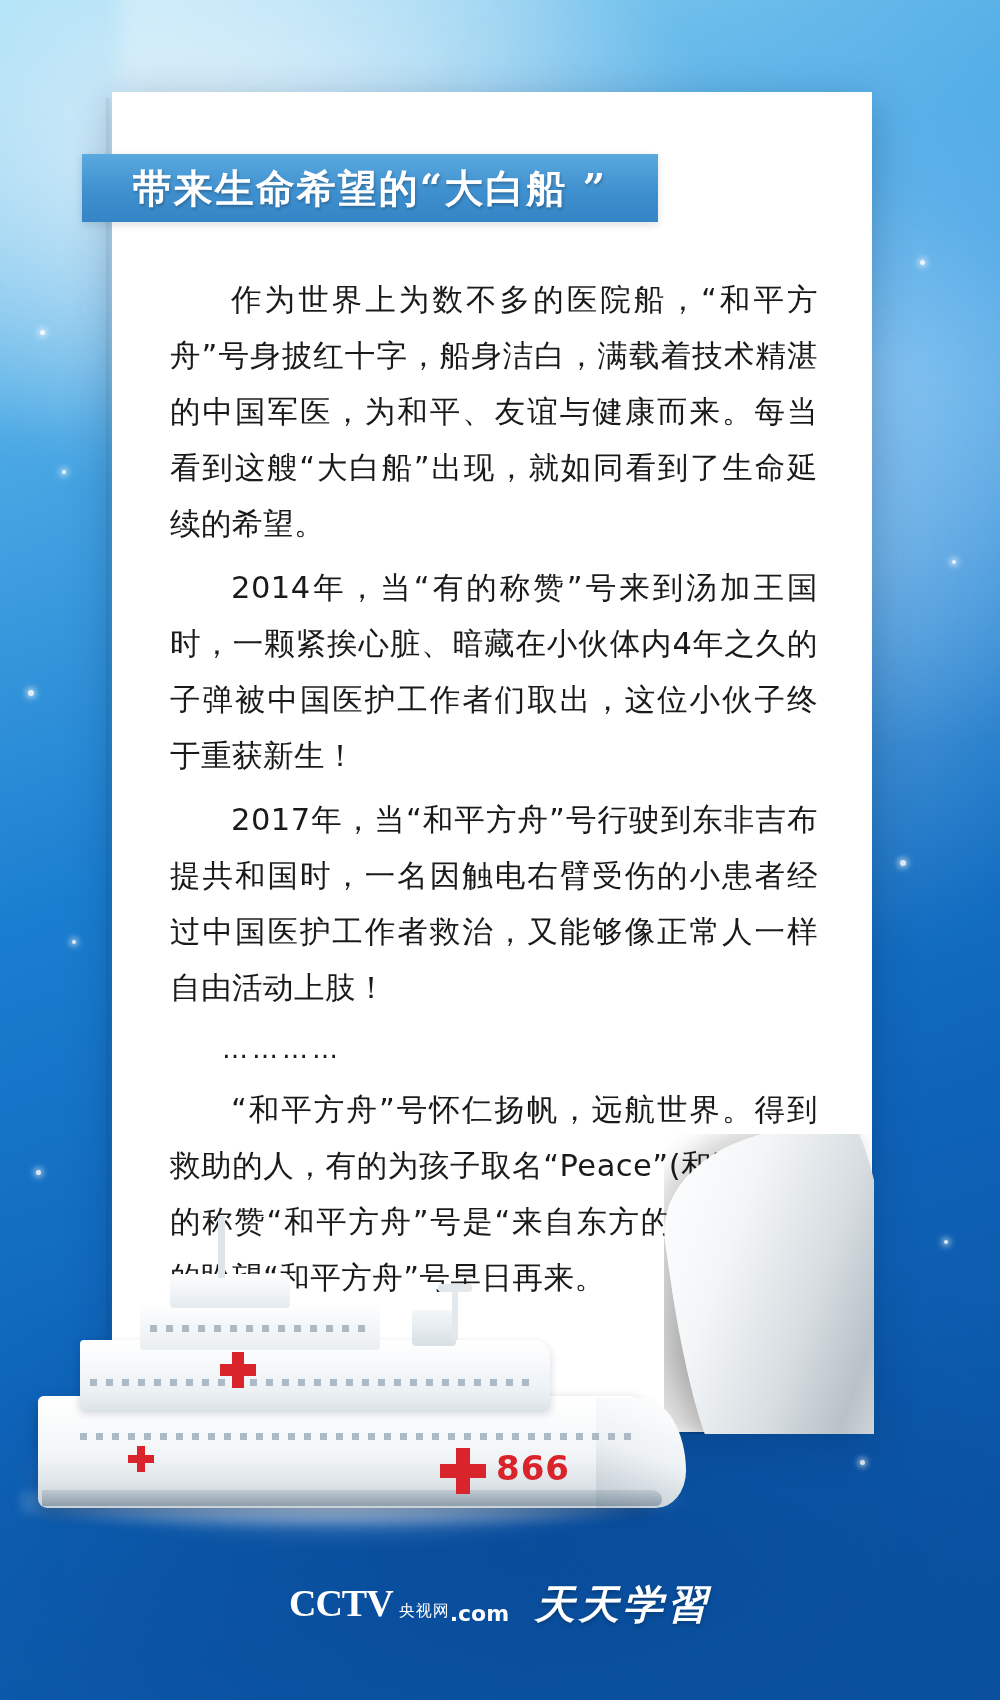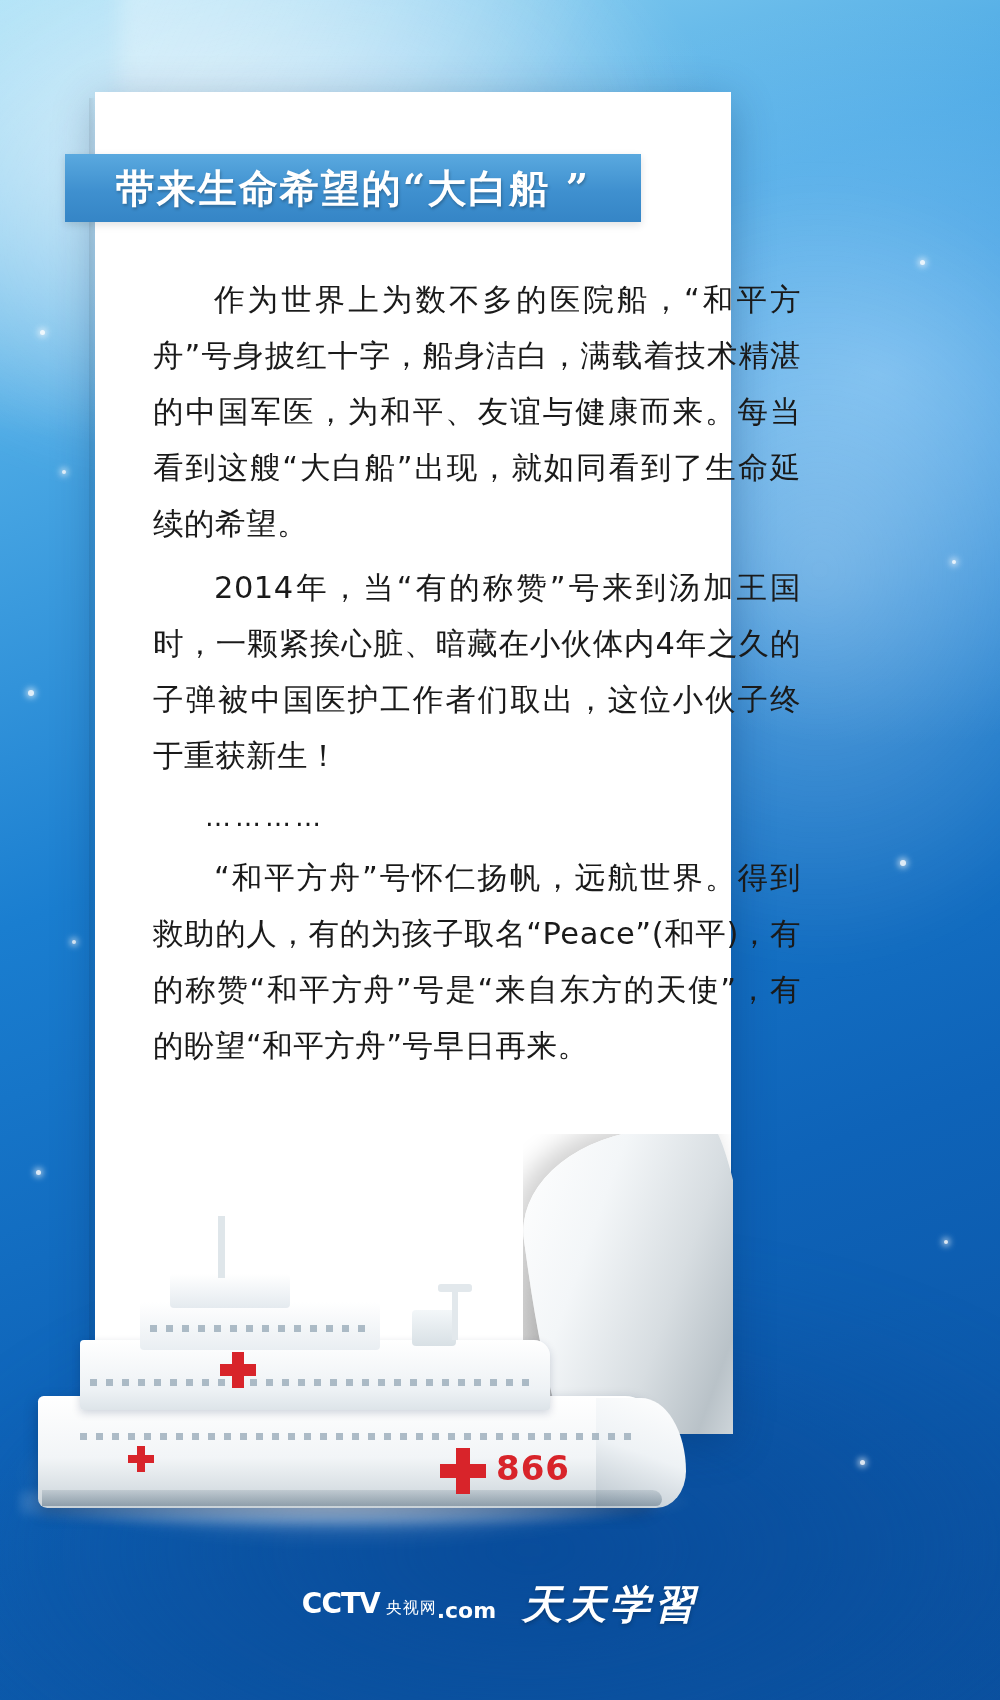--- a/index.html
+++ b/index.html
@@ -59,23 +59,23 @@
     position: absolute;
     border-radius: 50%;
     background: #ffffff;
     box-shadow: 0 0 6px 2px rgba(255,255,255,0.8);
     opacity: 0.85;
   }
 
   
   .card {
     position: absolute;
-    left: 95px;
+    left: 112px;
     top: 92px;
-    width: 636px;
+    width: 760px;
     height: 1340px;
     background: #ffffff;
     box-shadow: 0 10px 40px rgba(0, 40, 90, 0.30);
   }
   .card::before {
     
     content: "";
     position: absolute;
     left: -6px; top: 6px;
     width: 6px; height: 98%;
@@ -329,22 +329,23 @@
   }
   .cctv-logo {
     display: flex;
     align-items: baseline;
     color: #ffffff;
     font-family: "DejaVu Sans", sans-serif;
     font-weight: bold;
     letter-spacing: -1px;
   }
   .cctv-mark {
-    font-size: 28px;
+    font-size: 38px;
     line-height: 38px;
+    font-family: Liberation Serif, serif;
   }
   .cctv-sub {
     margin-left: 6px;
     display: flex;
     flex-direction: row;
     align-items: flex-start;
     line-height: 1;
   }
   .cctv-cn {
     font-size: 16px;
@@ -387,20 +388,21 @@
   <div class="sparkle" style="left:860px; top:1460px; width:5px; height:5px;"></div>
 
   <div class="card">
 
     <div class="ribbon"></div>
     <div class="ribbon-text">带来生命希望的“大白船 ”</div>
 
     <div class="body-text">
       <p>作为世界上为数不多的医院船，“和平方舟”号身披红十字，船身洁白，满载着技术精湛的中国军医，为和平、友谊与健康而来。每当看到这艘“大白船”出现，就如同看到了生命延续的希望。</p>
       <p>2014年，当“有的称赞”号来到汤加王国时，一颗紧挨心脏、暗藏在小伙体内4年之久的子弹被中国医护工作者们取出，这位小伙子终于重获新生！</p>
+      <p>2017年，当“和平方舟”号行驶到东非吉布提共和国时，一名因触电右臂受伤的小患者经过中国医护工作者救治，又能够像正常人一样自由活动上肢！</p>
       <p class="dots">…………</p>
       <p>“和平方舟”号怀仁扬帆，远航世界。得到救助的人，有的为孩子取名“Peace”(和平)，有的称赞“和平方舟”号是“来自东方的天使”，有的盼望“和平方舟”号早日再来。</p>
     </div>
 
     <div class="curl">
       <div class="curl-shadow"></div>
       <div class="curl-shape"></div>
     </div>
   </div>
 

